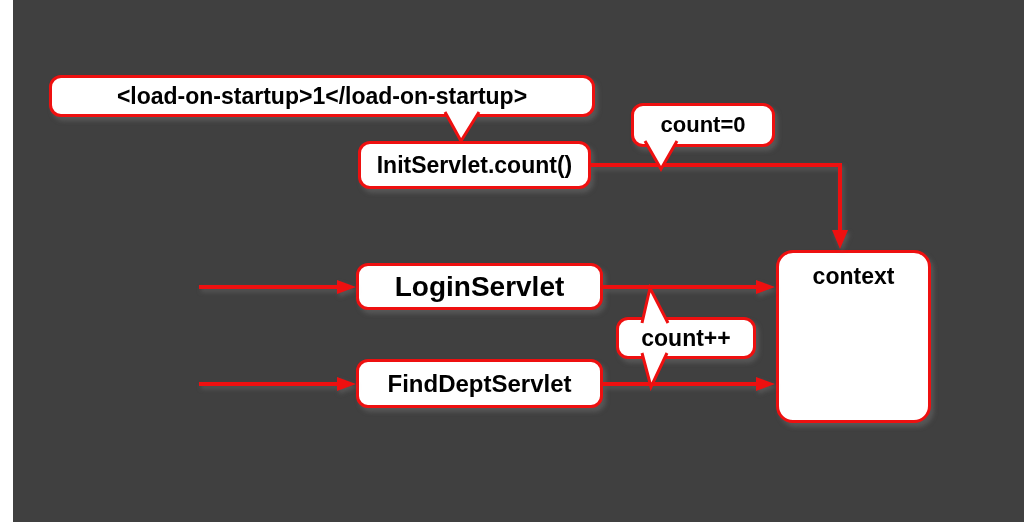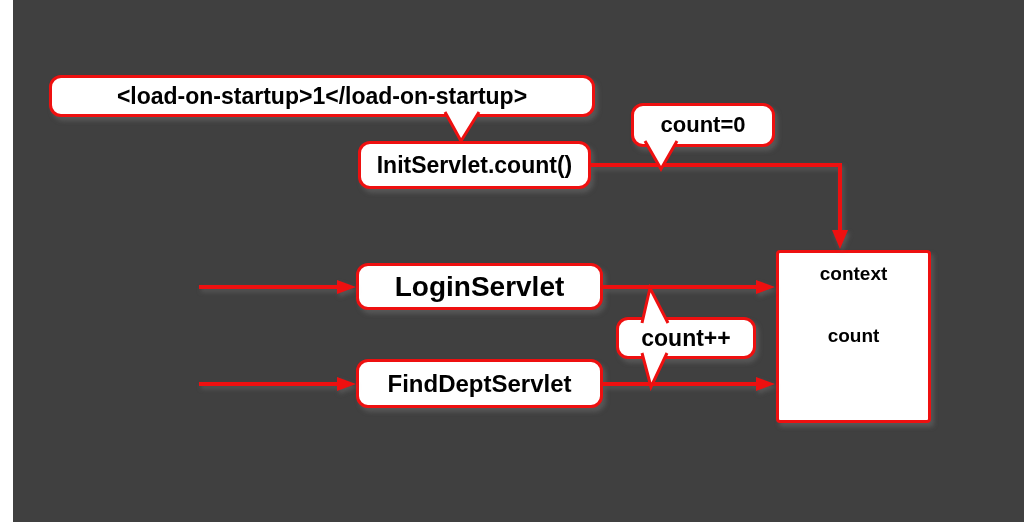--- a/index.html
+++ b/index.html
@@ -32,23 +32,23 @@
     z-index: 1;
   }
   .bubble-load    { left: 36px;  top: 75px;  width: 546px; height: 42px; font-size: 23px; }
   .box-init       { left: 345px; top: 141px; width: 233px; height: 48px; font-size: 23px; }
   .bubble-count0  { left: 618px; top: 103px; width: 144px; height: 44px; font-size: 22px; }
   .box-login      { left: 343px; top: 263px; width: 247px; height: 47px; font-size: 28px; }
   .box-finddept   { left: 343px; top: 359px; width: 247px; height: 49px; font-size: 24px; }
   .bubble-countpp { left: 603px; top: 317px; width: 140px; height: 42px; font-size: 23px; }
   .box-context    {
     left: 763px; top: 250px; width: 155px; height: 173px;
-    border-radius: 4px;
+    border-radius: 17px;
     display: block;
-    font-size: 19px;
+    font-size: 23px;
   }
   .ctx-line {
     position: absolute;
     left: 0;
     width: 100%;
     text-align: center;
     font-weight: bold;
   }
   .ctx-line1 { top: 10px; }
   .ctx-line2 { top: 72px; }
@@ -75,21 +75,20 @@
   <div class="node bubble-count0">count=0</div>
 
   <div class="node box-login">LoginServlet</div>
 
   <div class="node box-finddept">FindDeptServlet</div>
 
   <div class="node bubble-countpp">count++</div>
 
   <div class="node box-context">
     <div class="ctx-line ctx-line1">context</div>
-    <div class="ctx-line ctx-line2">count</div>
   </div>
 
   <svg class="overlay" viewBox="0 0 1024 522" xmlns="http://www.w3.org/2000/svg">
 
     <g class="connector">
       <path d="M578,165 H827 V231" fill="none" stroke="#ee1010" stroke-width="4"></path>
       <polygon points="827,249 819,230 835,230" fill="#ee1010"></polygon>
     </g>
 
     <g class="connector">

